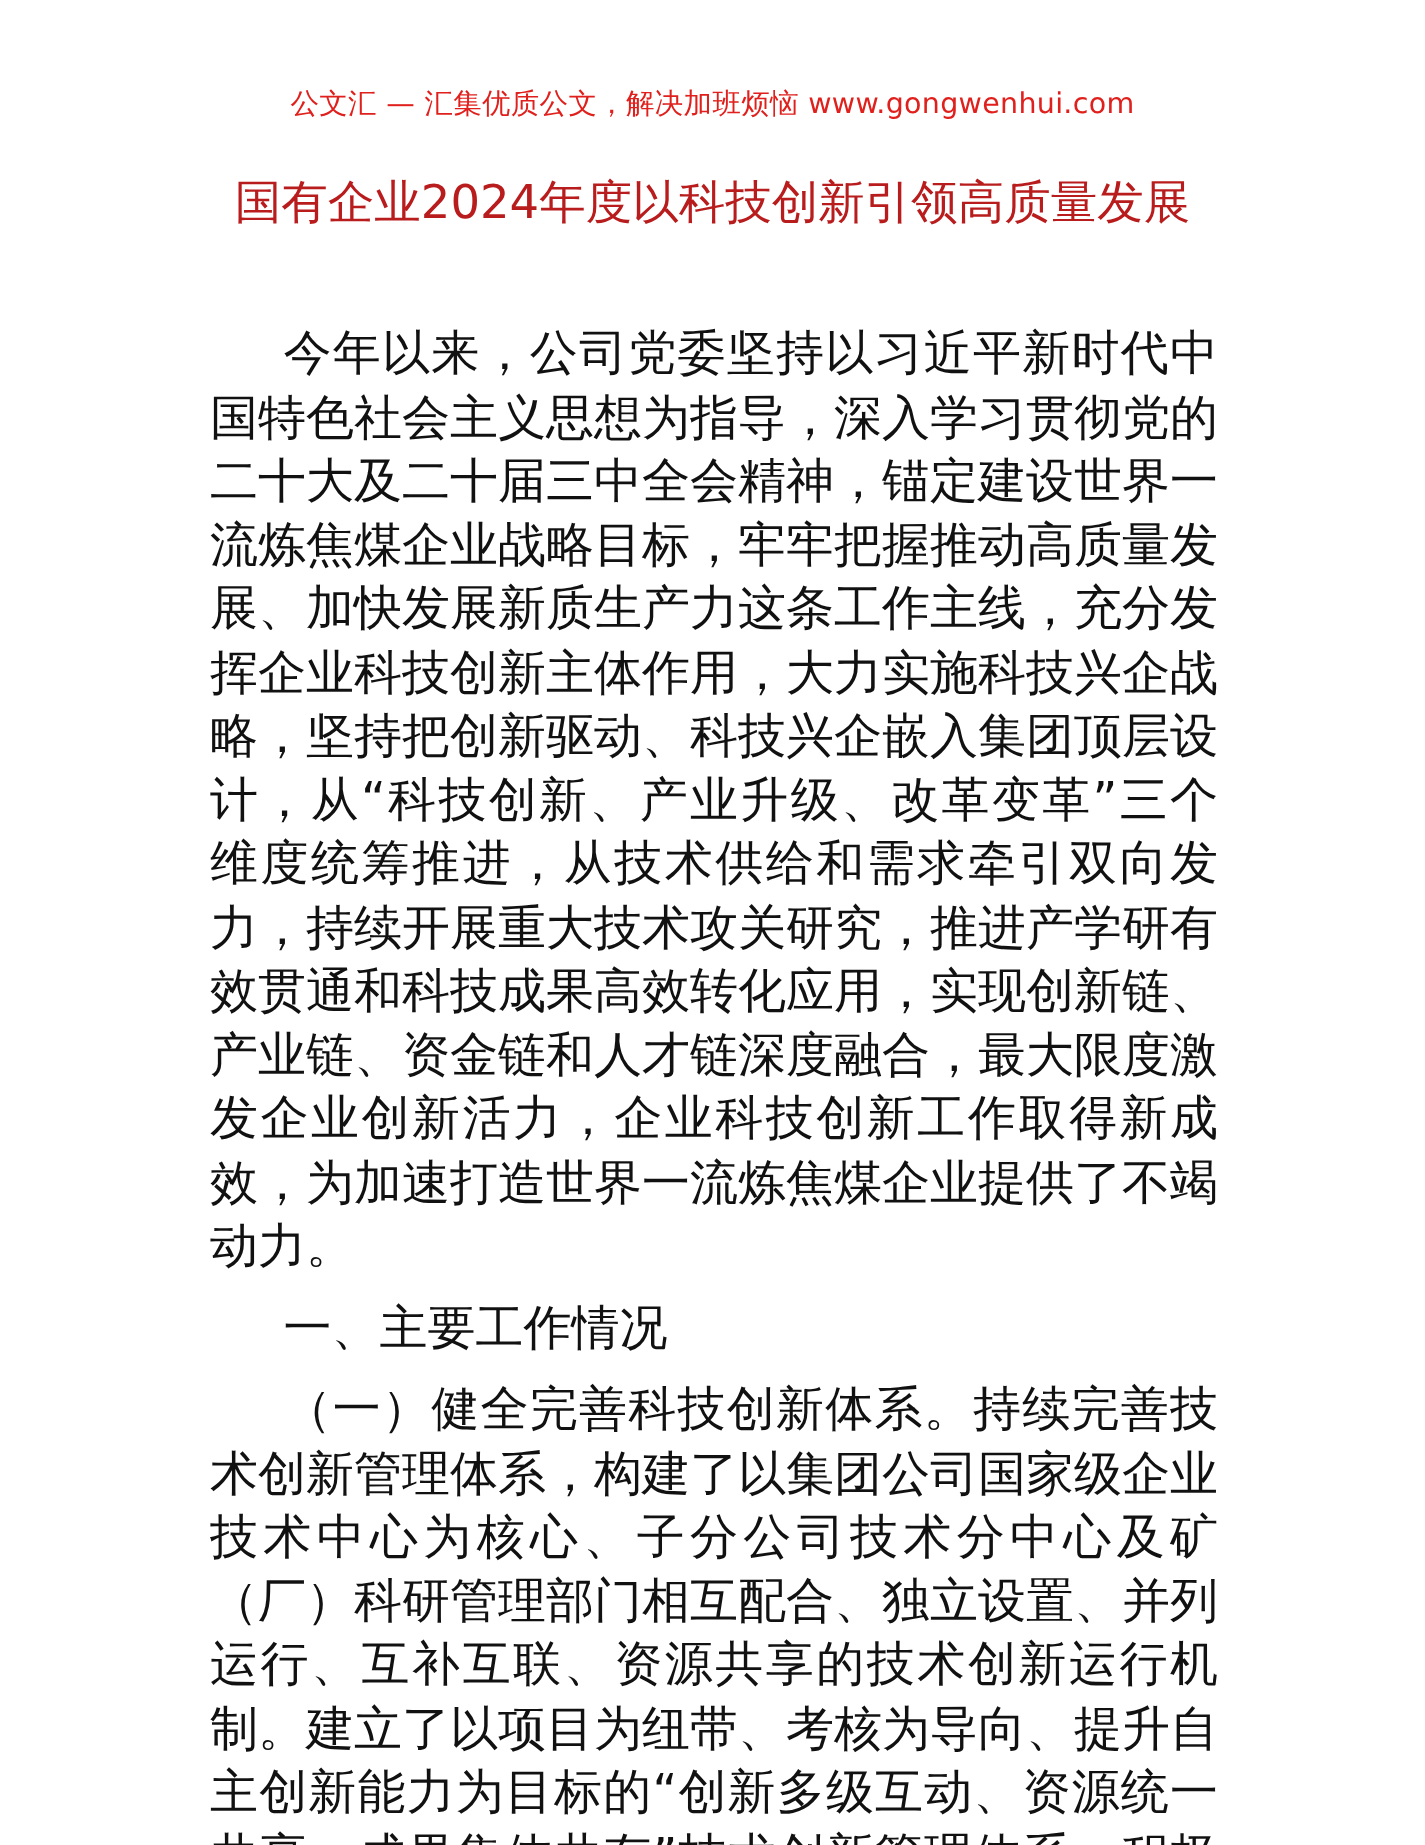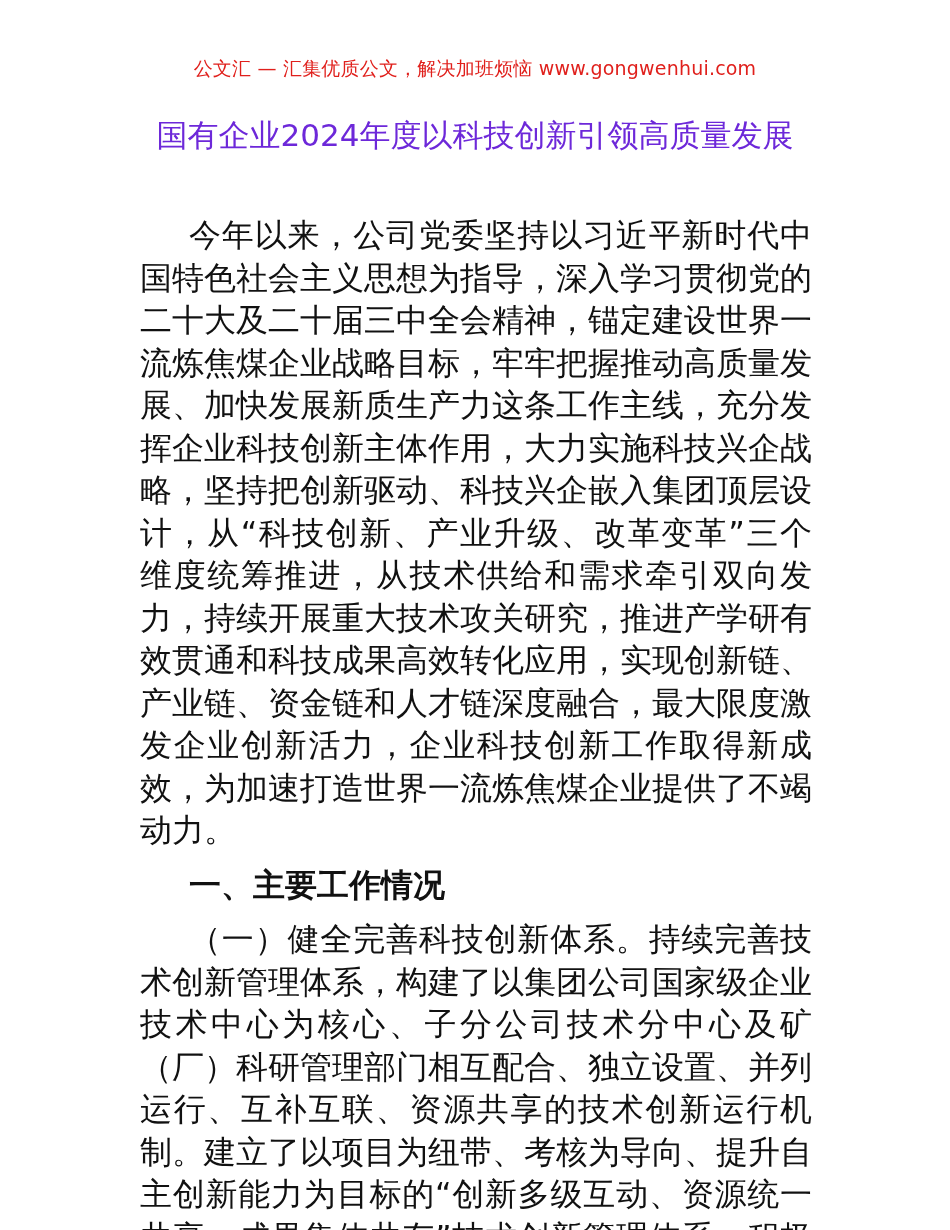--- a/index.html
+++ b/index.html
@@ -1,25 +1,25 @@
 <!DOCTYPE html>
 <html><head>
 <meta charset="utf-8">
 <style>
   html, body { margin: 0; padding: 0; background: #ffffff; }
   body { width: 950px; height: 1230px; position: relative; overflow: hidden;
          font-family: "DejaVu Sans", "Liberation Sans", sans-serif; color: #111; }
   .header { position: absolute; top: 56px; left: 0; width: 950px; text-align: center;
             font-size: 19px; color: #e0201c; letter-spacing: 0.2px; }
   .title { position: absolute; top: 112px; left: 0; width: 950px; text-align: center;
-           font-size: 31px; line-height: 46px; color: #6d28d9; }
+           font-size: 31px; line-height: 46px; color: #b91c1c; }
   .body { position: absolute; top: 214px; left: 140px; width: 672px; font-size: 32px;
           line-height: 42.5px; text-align: justify; text-justify: inter-character; }
   .para { margin: 0; text-indent: 49px; }
-  .heading { margin: 0; text-indent: 49px; margin-top: 12px; margin-bottom: 12px; font-weight: bold; }
+  .heading { margin: 0; text-indent: 49px; margin-top: 12px; margin-bottom: 12px; }
 </style>
 </head>
 <body>
 
 <div class="header">公文汇 — 汇集优质公文，解决加班烦恼 www.gongwenhui.com</div>
 
 <div class="title">
   <div>国有企业2024年度以科技创新引领高质量发展</div>
 </div>
 

